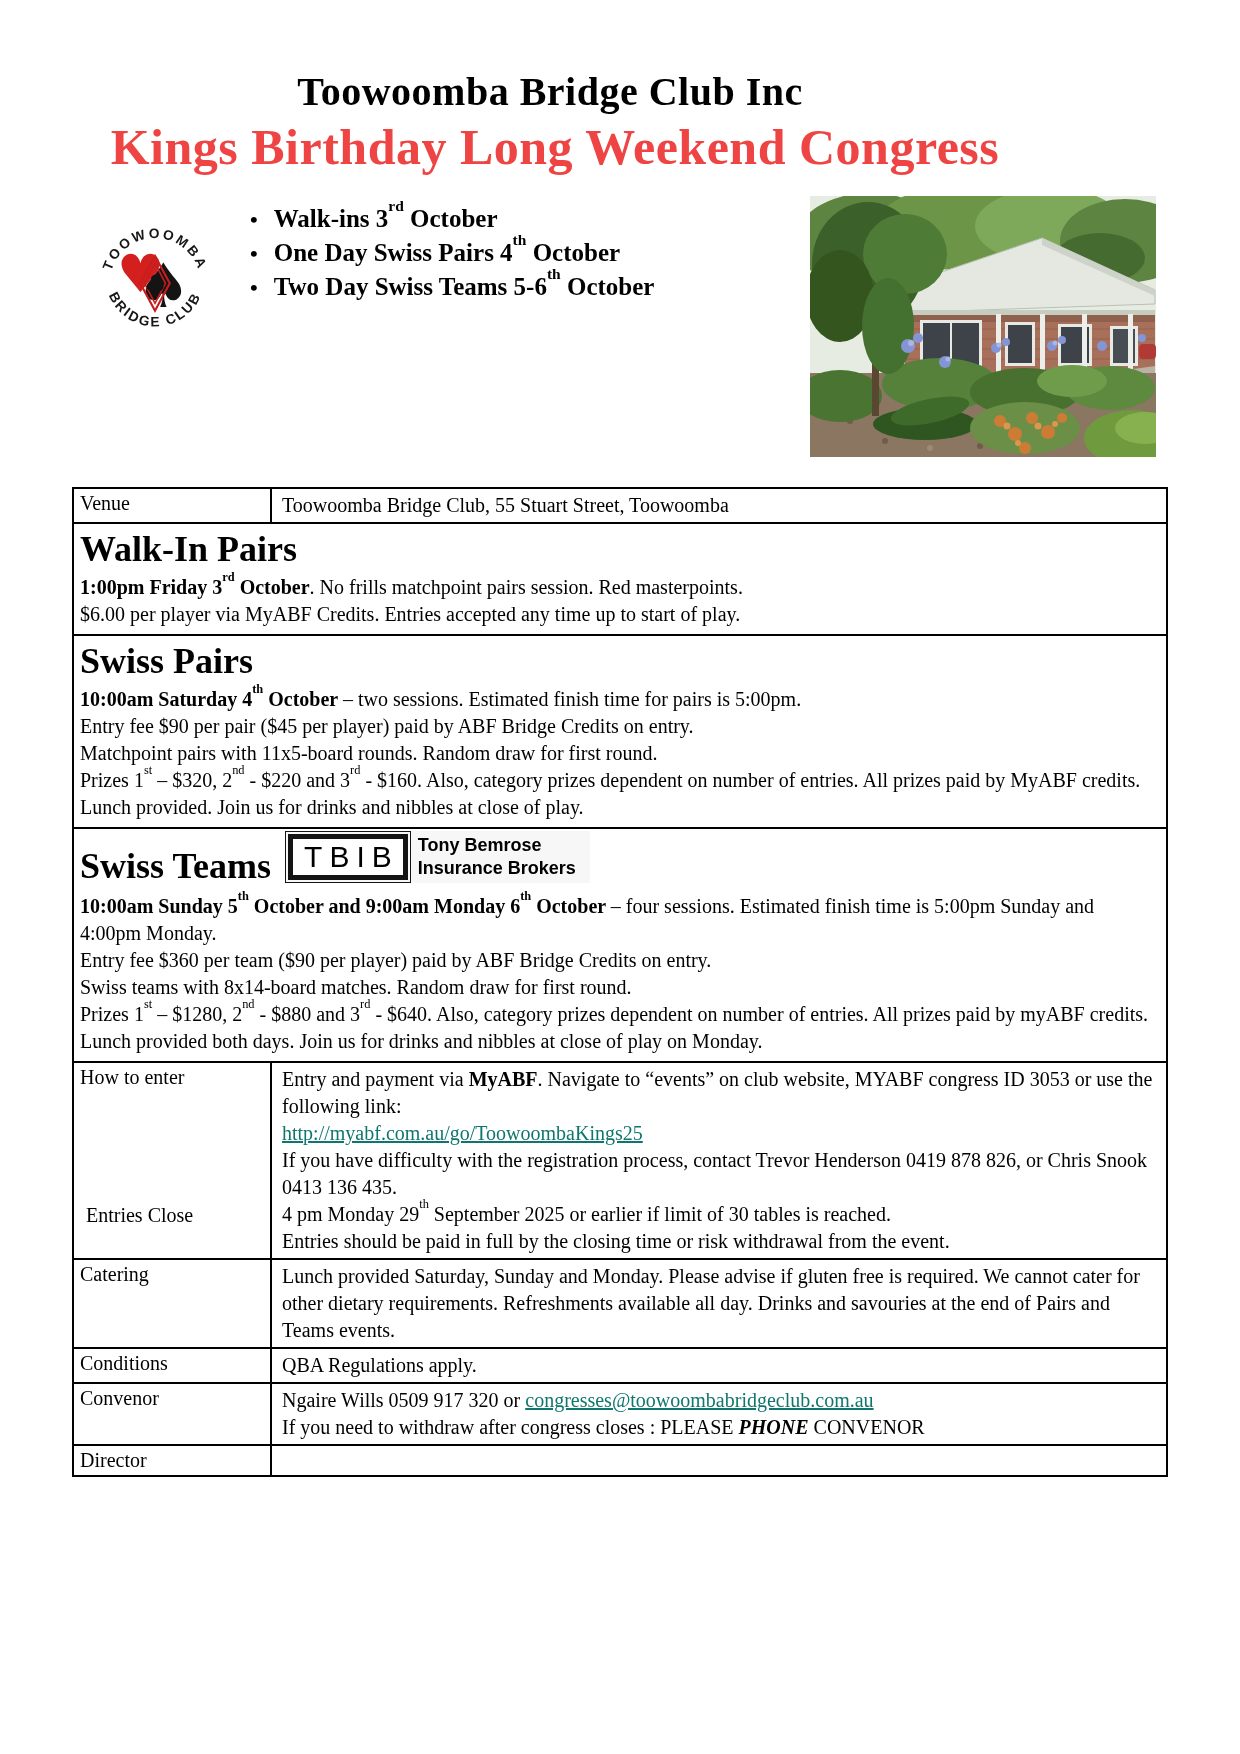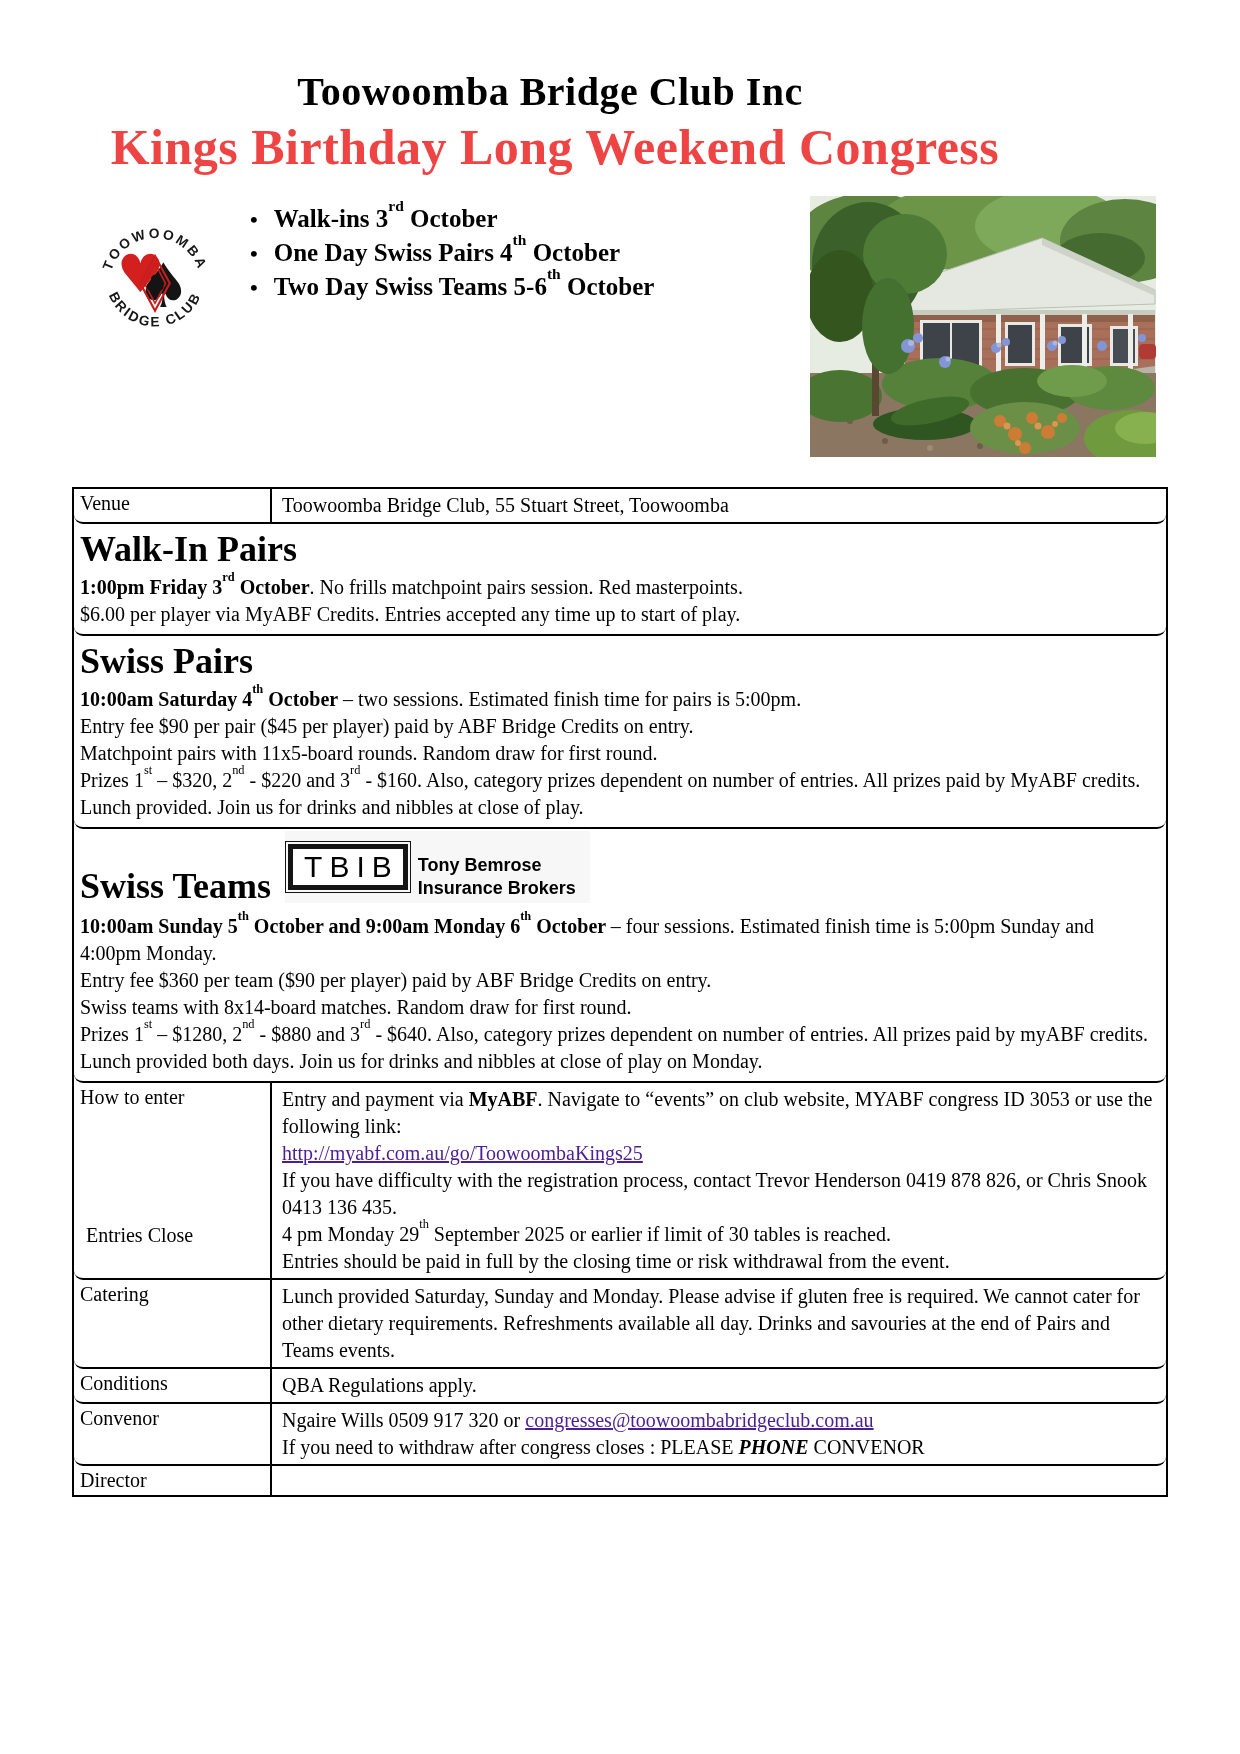--- a/index.html
+++ b/index.html
@@ -13,43 +13,43 @@
   .title2{position:absolute;top:118px;left:0;width:1110px;text-align:center;
           font-size:50px;font-weight:bold;letter-spacing:0.5px;}
   .club-logo{position:absolute;left:96px;top:218px;width:118px;height:118px;}
   .bullet-list{position:absolute;left:250px;top:202px;margin:0;padding:0;list-style:none;}
   .bullet-item{font-size:25px;font-weight:bold;line-height:33px;display:flex;align-items:baseline;}
   .bullet-item .dot{font-size:22px;margin-right:16px;}
   .venue-photo{position:absolute;left:810px;top:196px;width:346px;height:261px;}
 
   
   .info-table{position:absolute;left:72px;top:487px;width:1096px;border:2px solid #000;box-sizing:border-box;}
-  .tr{display:flex;border-bottom:2px solid #000;border-radius:9px;}
+  .tr{display:flex;border-bottom:2px solid #000;}
   .tr:last-child{border-bottom:none;}
   .td-label{width:198px;min-width:198px;border-right:2px solid #000;padding:3px 6px 3px 6px;
             font-size:20px;box-sizing:border-box;position:relative;}
   .td-content{flex:1;padding:3px 10px 3px 10px;box-sizing:border-box;}
   .td-full{flex:1;padding:2px 10px 6px 6px;box-sizing:border-box;}
   .body{margin:0;font-size:20px;line-height:27px;}
   h2.section{margin:0 0 2px 0;font-size:36px;line-height:46px;font-weight:bold;}
   sup{font-size:0.62em;line-height:0;position:relative;top:-0.45em;}
   sup.b{font-weight:bold;}
   .b{font-weight:bold;}
   .bi{font-weight:bold;font-style:italic;}
-  a{color:#4c1d95;text-decoration:underline;cursor:pointer;}
+  a{color:#0f766e;text-decoration:underline;cursor:pointer;}
   .label2{position:absolute;top:141px;left:12px;white-space:nowrap;}
 
   
   .teams-head{display:flex;align-items:flex-end;gap:14px;margin-bottom:2px;}
   .sponsor{display:flex;align-items:center;gap:10px;background:#f7f7f7;padding:3px 14px 3px 3px;
            margin-bottom:8px;}
   .tbib-box{border:5px solid #141414;outline:1px solid #141414;outline-offset:2px;background:#fff;
             font-family:"Liberation Sans",sans-serif;font-weight:normal;font-size:30px;
             letter-spacing:7px;padding:1px 4px 1px 11px;line-height:34px;}
-  .tbib-name{font-family:"Liberation Sans",sans-serif;font-weight:bold;font-size:18px;line-height:23px;margin-top:20px;}
+  .tbib-name{font-family:"Liberation Sans",sans-serif;font-weight:bold;font-size:18px;line-height:23px;}
 </style>
 </head>
 <body>
 
 <div class="page">
 
   <div class="header">
     <div class="title1">Toowoomba Bridge Club Inc</div>
     <div class="title2" style="color:#ef4444;">Kings Birthday Long Weekend Congress</div>
 

